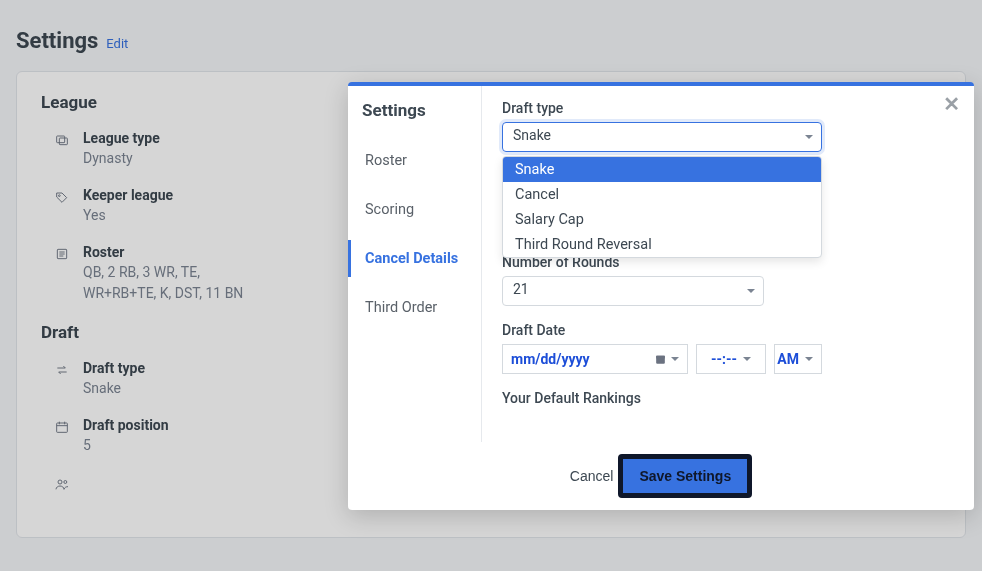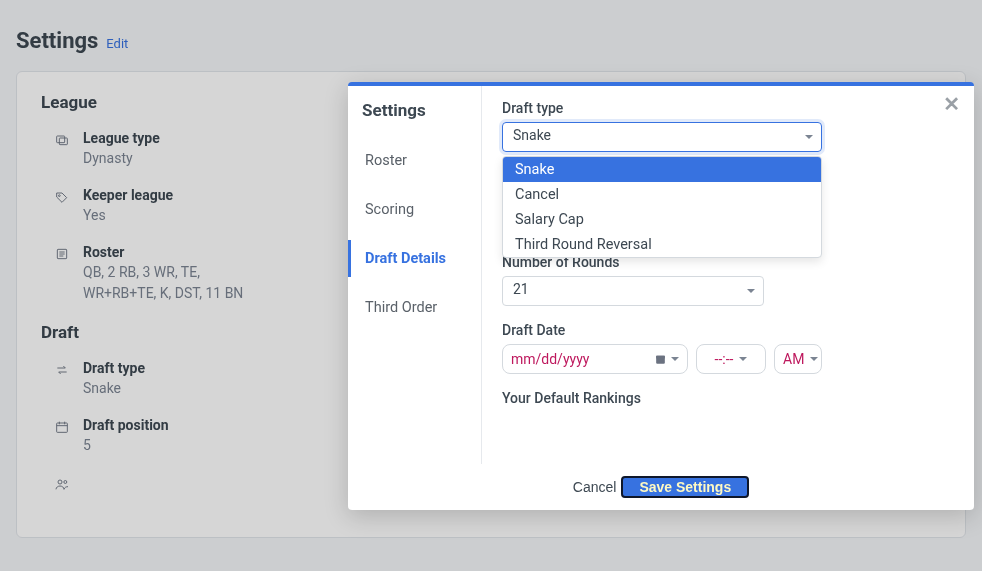--- a/index.html
+++ b/index.html
@@ -154,45 +154,46 @@
   }
   .dropdown-option.selected {
     background: #3772e0;
     color: #fff;
   }
 
   .date-row { display: flex; gap: 8px; }
   .date-input {
     height: 30px;
     border: 1px solid #d4d9de;
-    border-radius: 8px;
+    border-radius: 0;
     font-size: 14px;
-    color: #be185d;
+    color: #1d4ed8;
     padding: 4px 8px;
     background: #fff;
     display: flex; align-items: center;
     position: relative;
+    font-weight: bold;
   }
   .date-input .caret { margin-left: 6px; }
   .w-date { width: 186px; justify-content: space-between; }
   .w-time { width: 70px; justify-content: center; }
-  .w-ampm { width: 48px; justify-content: flex-start; }
+  .w-ampm { width: 48px; justify-content: flex-end; }
 
   .modal-footer {
     display: flex; justify-content: center; align-items: center;
     gap: 5px;
     padding: 12px 20px;
   }
   .btn-save {
     background: #3772e0;
-    border: 2px solid #0f172a;
-    color: #fef9c3;
+    border: 5px solid #0f172a;
+    color: #0f172a;
     font-size: 14px;
     font-weight: 600;
-    padding: 1px 16px;
+    padding: 9px 16px;
     border-radius: 4px;
     cursor: pointer;
   }
   .btn-cancel {
     background: none; border: none;
     color: #3d4852;
     font-size: 14px;
     cursor: pointer;
   }
 </style>
@@ -299,21 +300,21 @@
 <div class="overlay"></div>
 
 <div class="modal">
   <div class="modal-body">
 
     <div class="modal-sidebar">
       <div class="modal-sidebar-title">Settings</div>
       <div class="modal-tabs">
         <div class="modal-tab">Roster</div>
         <div class="modal-tab">Scoring</div>
-        <div class="modal-tab active">Draft Details</div>
+        <div class="modal-tab active">Cancel Details</div>
         <div class="modal-tab">Third Order</div>
       </div>
     </div>
 
     <div class="modal-main">
       <span class="close-btn">✕</span>
 
       <div class="form-group">
         <label class="form-label">Draft type</label>
         <div class="select-box open">

